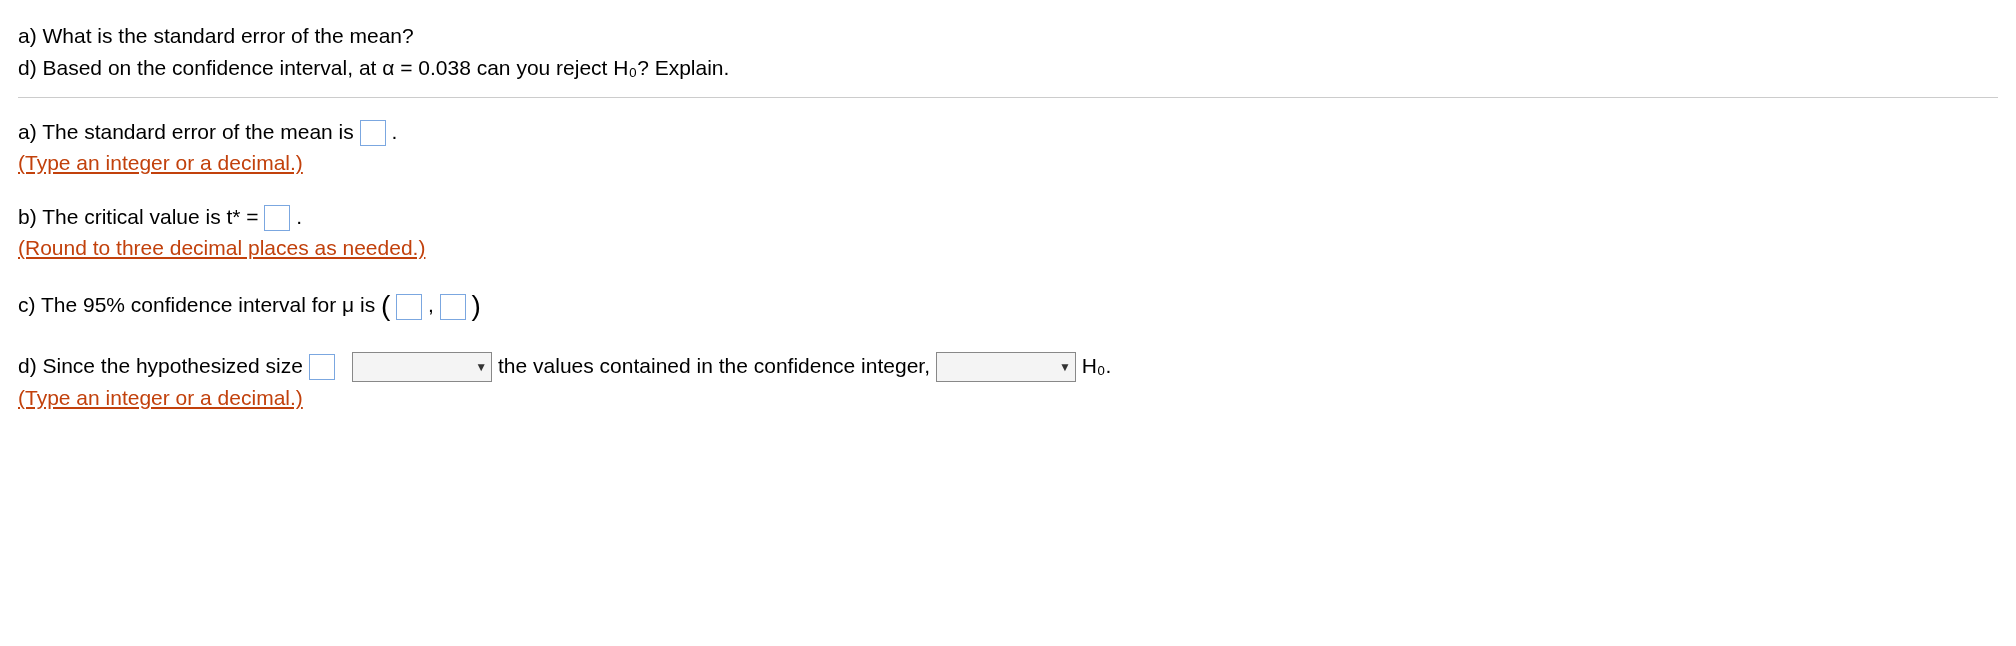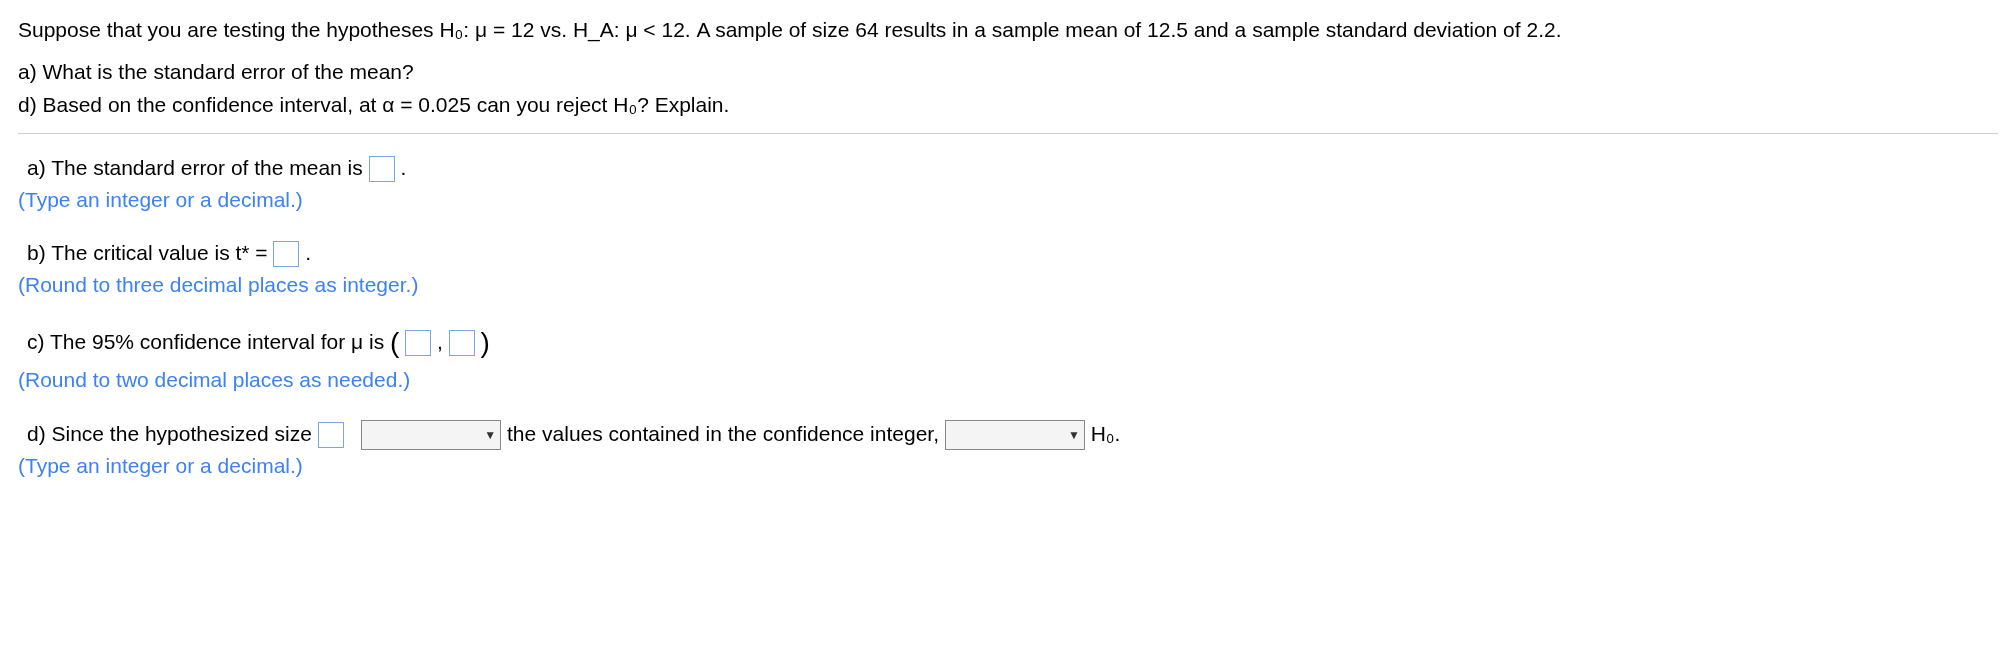--- a/index.html
+++ b/index.html
@@ -18,21 +18,22 @@
   hr.divider {
     border: none;
     border-top: 1px solid #ccc;
     margin: 14px 0 18px 0;
   }
   .ans-block {
     margin-bottom: 22px;
     line-height: 1.5;
   }
   .hint {
-    color: #3b82f6;
+    color: #c2410c;
+    text-decoration: underline;
   }
   .num-input {
     display: inline-block;
     vertical-align: middle;
     width: 26px;
     height: 26px;
     border: 1px solid #7ba7e0;
     background: #fff;
     box-sizing: border-box;
   }
@@ -45,62 +46,60 @@
     background: #f4f4f4;
     box-sizing: border-box;
     padding: 0 4px 0 8px;
     min-width: 140px;
     justify-content: flex-end;
   }
   .dropdown .dd-arrow {
     font-size: 12px;
     color: #333;
   }
-  .nowrap { white-space: nowrap; margin-left: 9px; }
+  .nowrap { white-space: nowrap; }
 </style>
 </head>
 <body>
 
 <div class="section-top">
-  <p>Suppose that you are testing the hypotheses H₀: μ = 12 vs. H_A: μ &lt; 12. A sample of size 64 results in a sample mean of 12.5 and a sample standard deviation of 2.2.</p>
   <p style="height:6px;margin:0"></p>
   <p>a) What is the standard error of the mean?</p>
-  <p>d) Based on the confidence interval, at α = 0.025 can you reject H₀? Explain.</p>
+  <p>d) Based on the confidence interval, at α = 0.038 can you reject H₀? Explain.</p>
 </div>
 
 <hr class="divider">
 
 <div class="ans-block">
   <span class="nowrap">
     <span>a) The standard error of the mean is </span>
     <span class="num-input"></span>
     <span>.</span>
   </span><br>
   <span class="hint">(Type an integer or a decimal.)</span>
 </div>
 
 <div class="ans-block">
   <span class="nowrap">
     <span>b) The critical value is t* = </span>
     <span class="num-input"></span>
     <span>.</span>
   </span><br>
-  <span class="hint">(Round to three decimal places as integer.)</span>
+  <span class="hint">(Round to three decimal places as needed.)</span>
 </div>
 
 <div class="ans-block">
   <span class="nowrap">
     <span>c) The 95% confidence interval for μ is </span>
     <span style="font-size:28px;vertical-align:middle">(</span>
     <span class="num-input"></span>
     <span>,</span>
     <span class="num-input"></span>
     <span style="font-size:28px;vertical-align:middle">)</span>
   </span><br>
-  <span class="hint">(Round to two decimal places as needed.)</span>
 </div>
 
 <div class="ans-block">
   <span class="nowrap">
     <span>d) Since the hypothesized size </span>
     <span class="num-input"></span>
     &nbsp;
     <span class="dropdown">
       <span class="dd-arrow">▼</span>
     </span>

